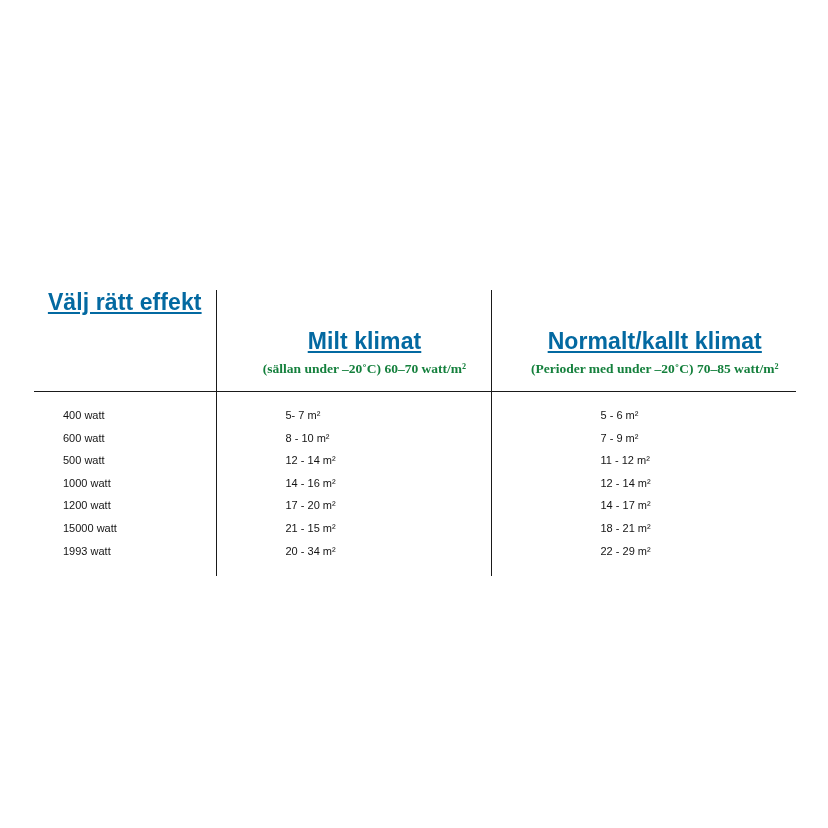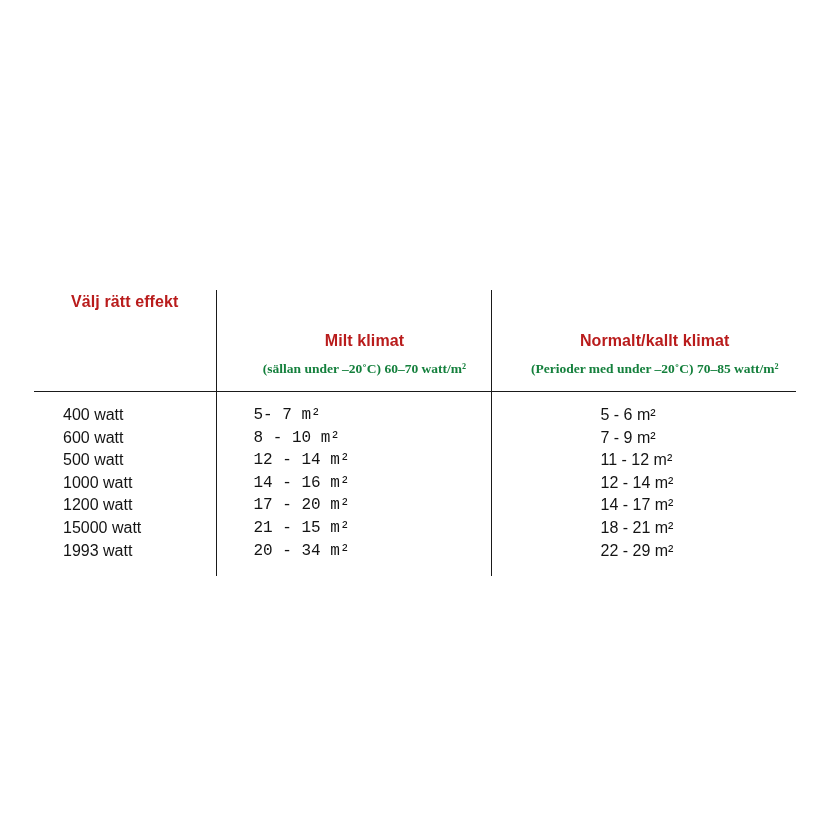--- a/index.html
+++ b/index.html
@@ -53,26 +53,27 @@
 
   .hdr-inner {
     padding-left: 0;
   }
   .hdr-inner.pad {
     padding-left: 22px;
     margin-top: 39px;
   }
 
   .hdr-title {
-    font-size: 16px;
+    font-size: 23px;
     line-height: 24px;
     font-weight: 600;
     letter-spacing: 0.1px;
-    color: #b91c1c;
+    color: #0369a1;
     white-space: nowrap;
+    text-decoration: underline;
   }
 
   .hdr-sub {
     margin-top: 7px;
     font-size: 13.5px;
     line-height: 17px;
     font-family: "Liberation Serif", serif;
     color: #15803d;
     white-space: nowrap;
   }
@@ -85,32 +86,31 @@
   td.body-cell.sep {
     border-left: 1.5px solid #1a1a1a;
   }
 
   .rows {
     padding-top: 12px;
     padding-bottom: 14px;
   }
 
   .row-line {
-    font-size: 16px;
+    font-size: 11px;
     line-height: 22.6px;
     white-space: nowrap;
     color: #141414;
   }
 
   .col-watt .row-line {
     padding-left: 29px;
   }
   .col-mild .row-line {
-    padding-left: 37px;
-    font-family: Liberation Mono, monospace;
+    padding-left: 69px;
   }
   .col-cold .row-line {
     padding-left: 109px;
   }
 </style>
 </head>
 <body>
 
 <div class="sheet">
   <div class="table-wrap">

